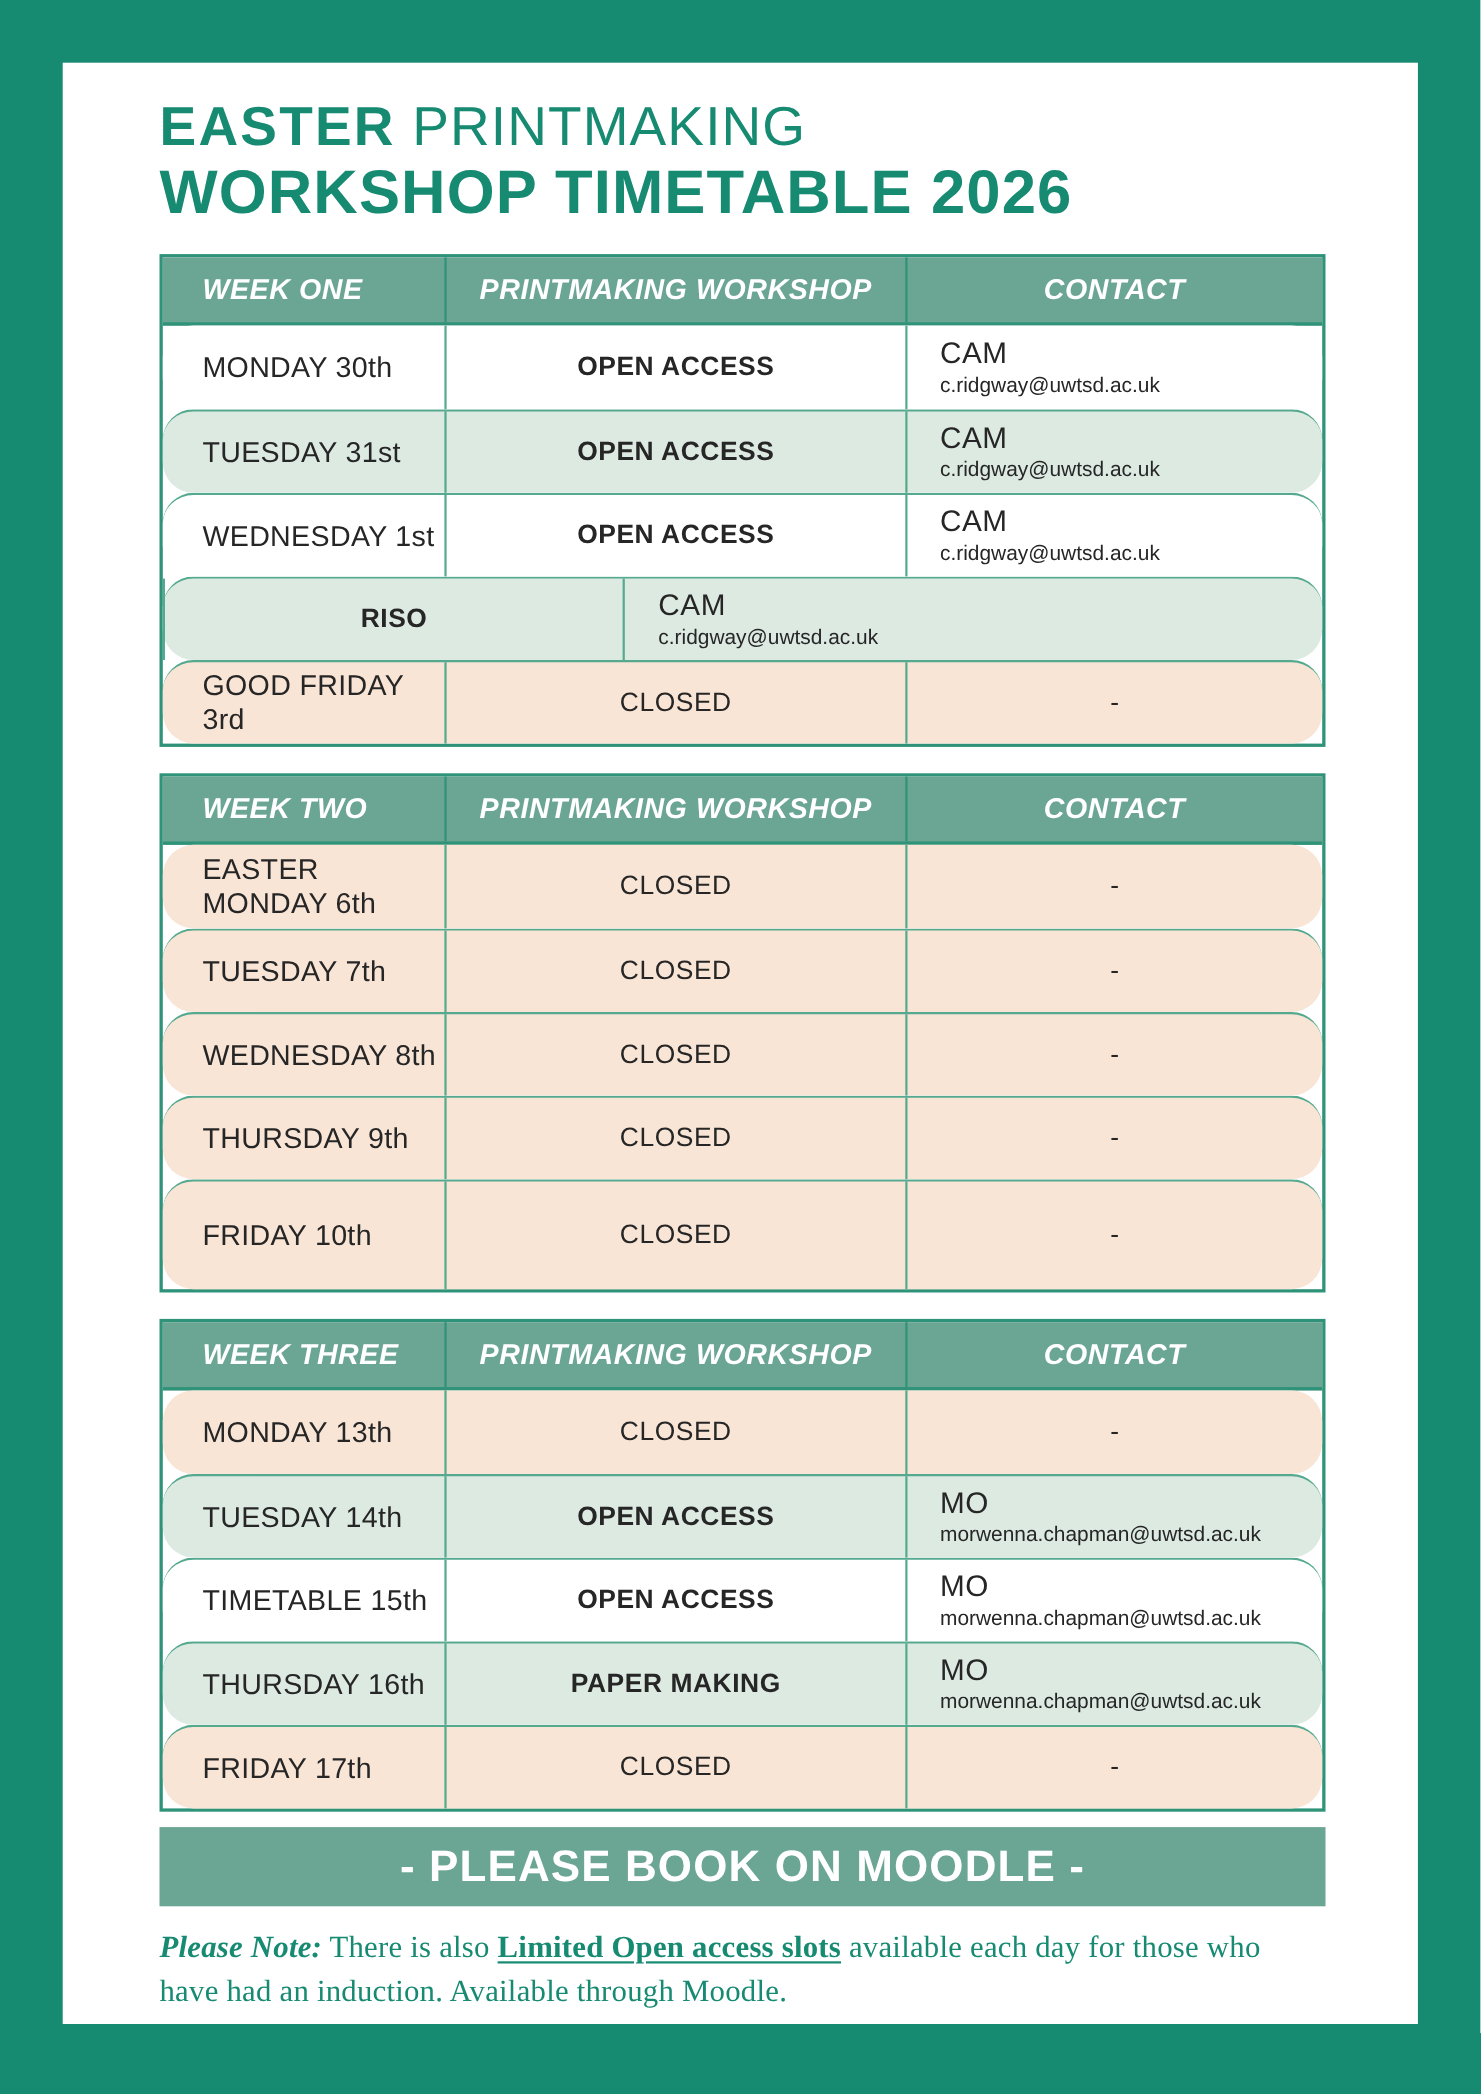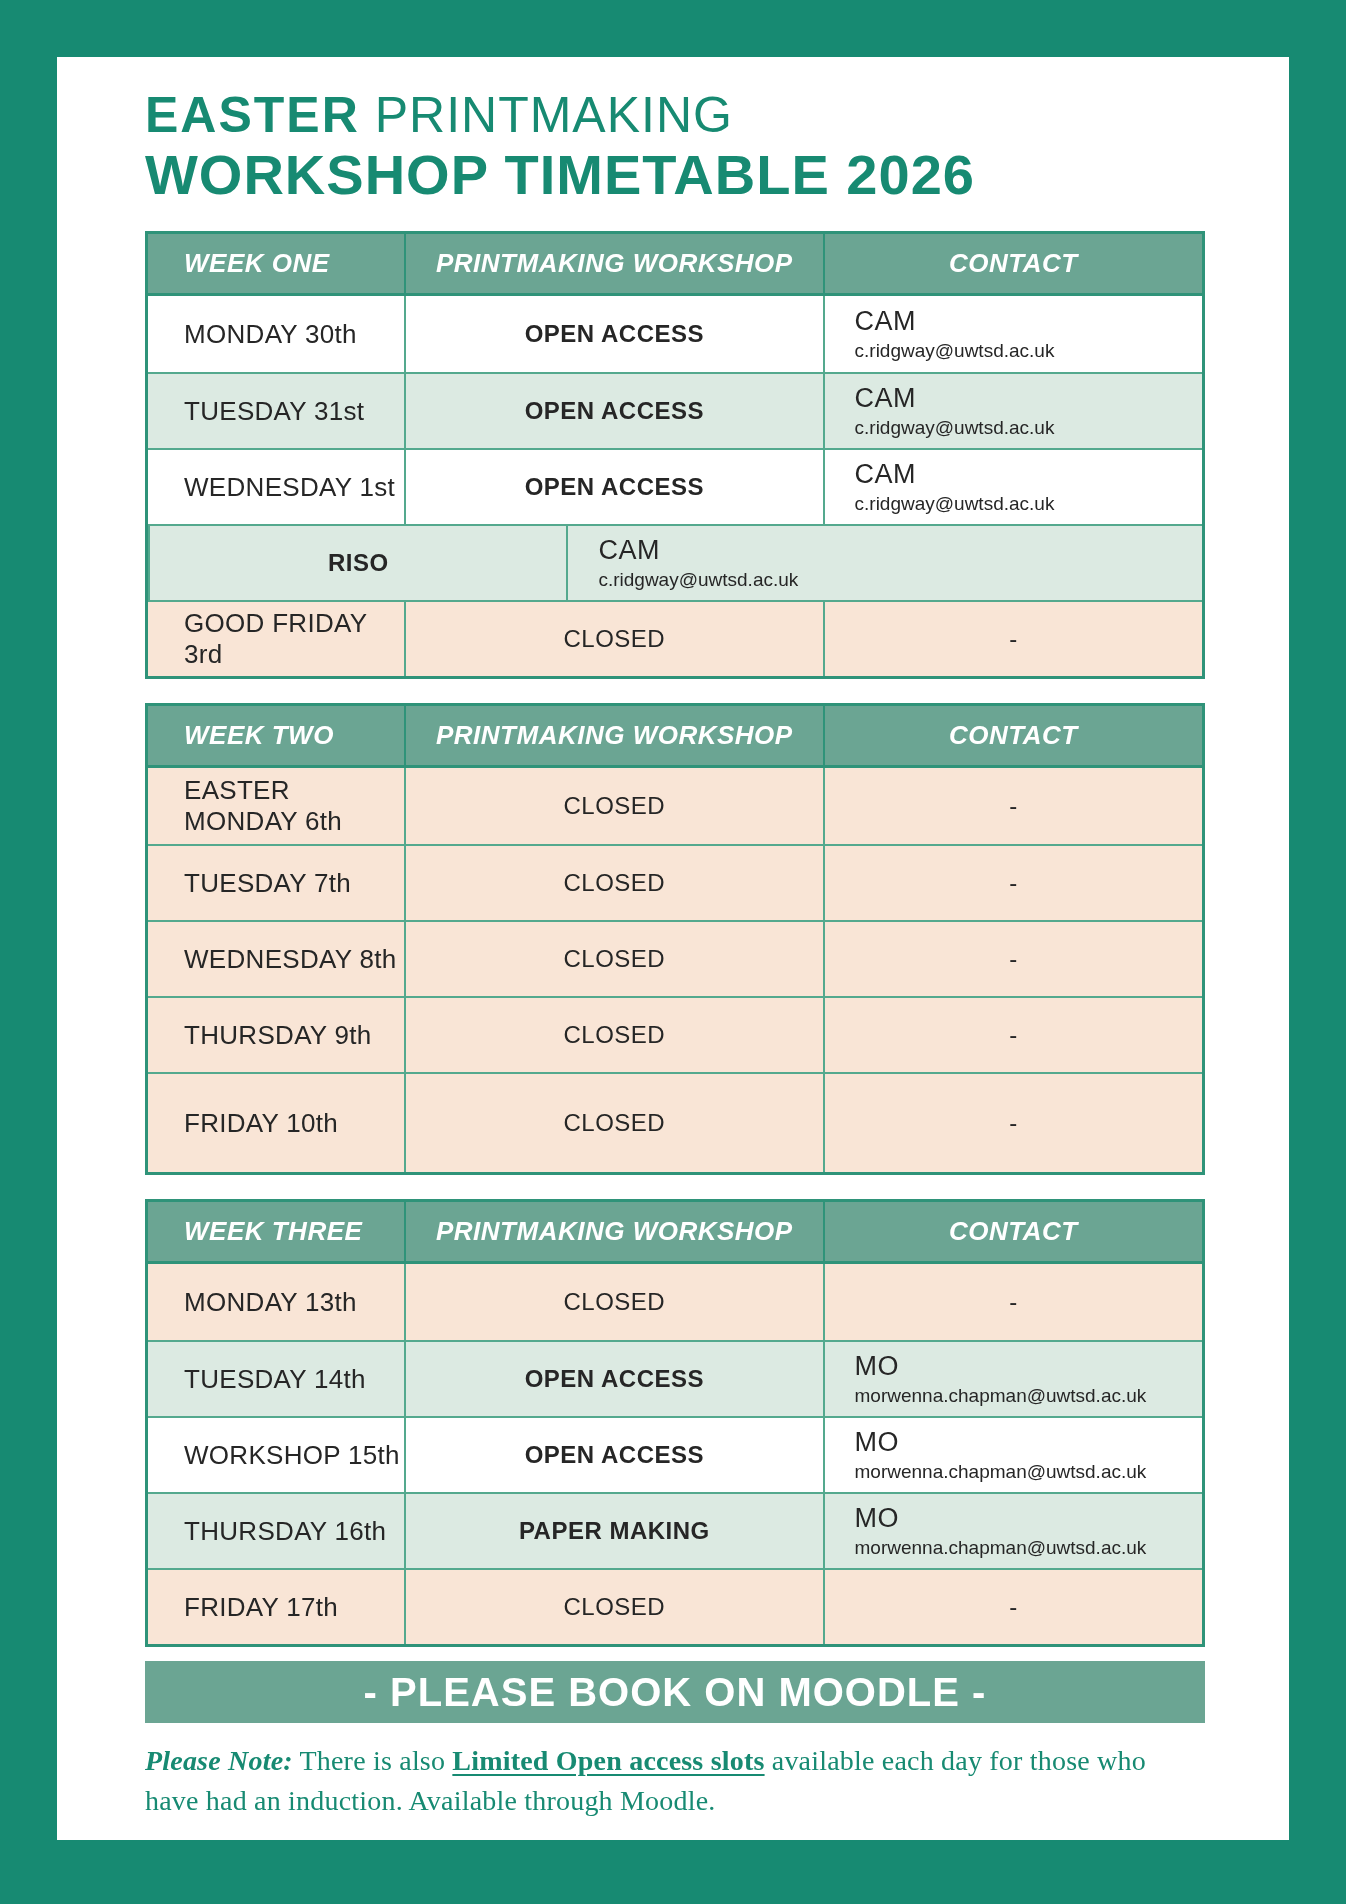--- a/index.html
+++ b/index.html
@@ -46,21 +46,21 @@
   .thead{
     display:flex;height:62px;
     background:var(--head-bg);
     border-bottom:3px solid var(--line-dark);
     font-style:italic;
   }
   .th{
     color:#ffffff;font-weight:700;font-size:26px;letter-spacing:0.5px;
     display:flex;align-items:center;
   }
-  .row{display:flex;height:76px;}
+  .row{display:flex;height:76px;border-radius:28px;}
   .row + .row{border-top:2px solid var(--line);}
   .row.tall{height:100px;}
   .bg-white{background:#ffffff;}
   .bg-mint{background:var(--mint);}
   .bg-peach{background:var(--peach);}
   .cell{display:flex;align-items:center;}
   .cell.day{width:24.3%;padding-left:36px;}
   .cell.workshop{width:39.7%;justify-content:center;border-left:2px solid var(--line);}
   .cell.contact{width:36%;border-left:2px solid var(--line);position:relative;}
   .thead .cell.workshop, .thead .cell.contact{border-left:2px solid var(--line-dark);}
@@ -75,21 +75,21 @@
   .contact-name{font-size:27px;color:var(--ink);letter-spacing:0.5px;}
   .contact-email{font-size:19px;color:var(--ink);margin-top:3px;}
   .contact-dash{
     position:absolute;left:0;top:0;width:100%;height:100%;
     display:flex;align-items:center;justify-content:center;
     font-size:24px;color:var(--ink);
   }
   
   .banner{
     margin-top:-10px;
-    height:62px;background:var(--head-bg);
+    height:72px;background:var(--head-bg);
     display:flex;align-items:center;justify-content:center;
     color:#ffffff;font-weight:800;font-size:40px;letter-spacing:1px;
   }
   
   .note{
     margin-top:18px;
     color:var(--title);font-size:28px;line-height:40px;letter-spacing:0.2px;font-family:Liberation Serif, serif;
   }
   .note .n-bold-italic{font-weight:700;font-style:italic;}
   .note .n-link{font-weight:700;text-decoration:underline;text-decoration-thickness:2px;text-underline-offset:4px;}
@@ -265,21 +265,21 @@
         <div class="cell contact">
           <div class="contact-info">
             <div class="contact-name">MO</div>
             <div class="contact-email">morwenna.chapman@uwtsd.ac.uk</div>
           </div>
           <div class="contact-dash"></div>
         </div>
       </div>
 
       <div class="row bg-white">
-        <div class="cell day">WORKSHOP 15th</div>
+        <div class="cell day">TIMETABLE 15th</div>
         <div class="cell workshop">OPEN ACCESS</div>
         <div class="cell contact">
           <div class="contact-info">
             <div class="contact-name">MO</div>
             <div class="contact-email">morwenna.chapman@uwtsd.ac.uk</div>
           </div>
           <div class="contact-dash"></div>
         </div>
       </div>
 

